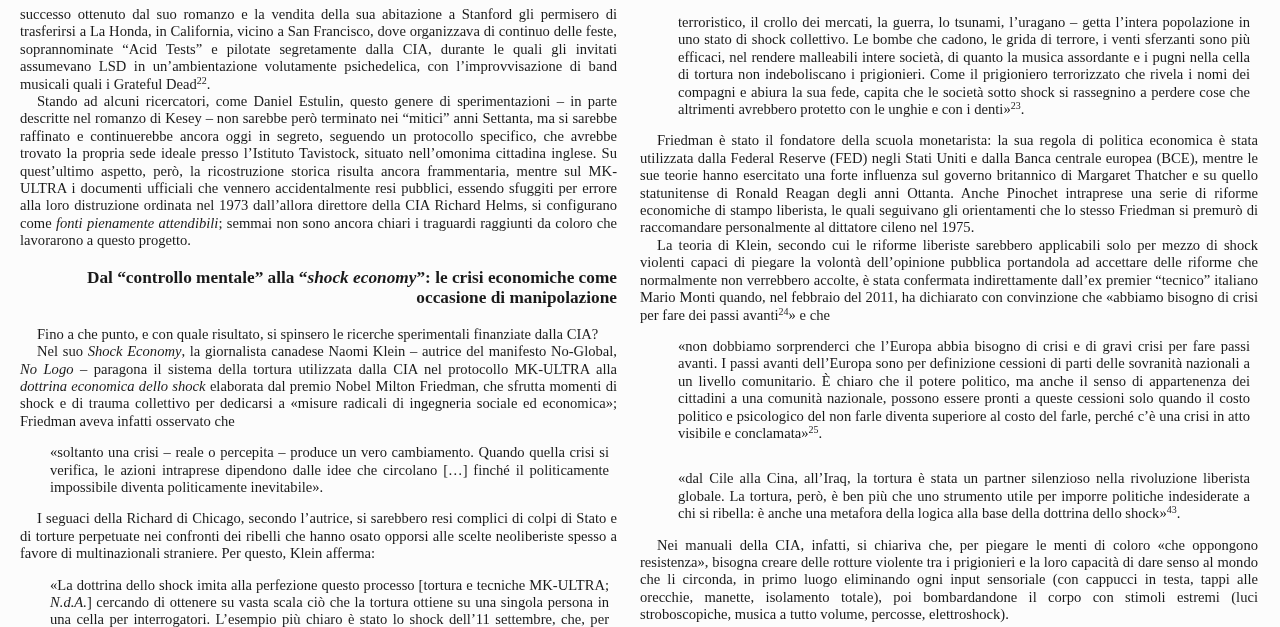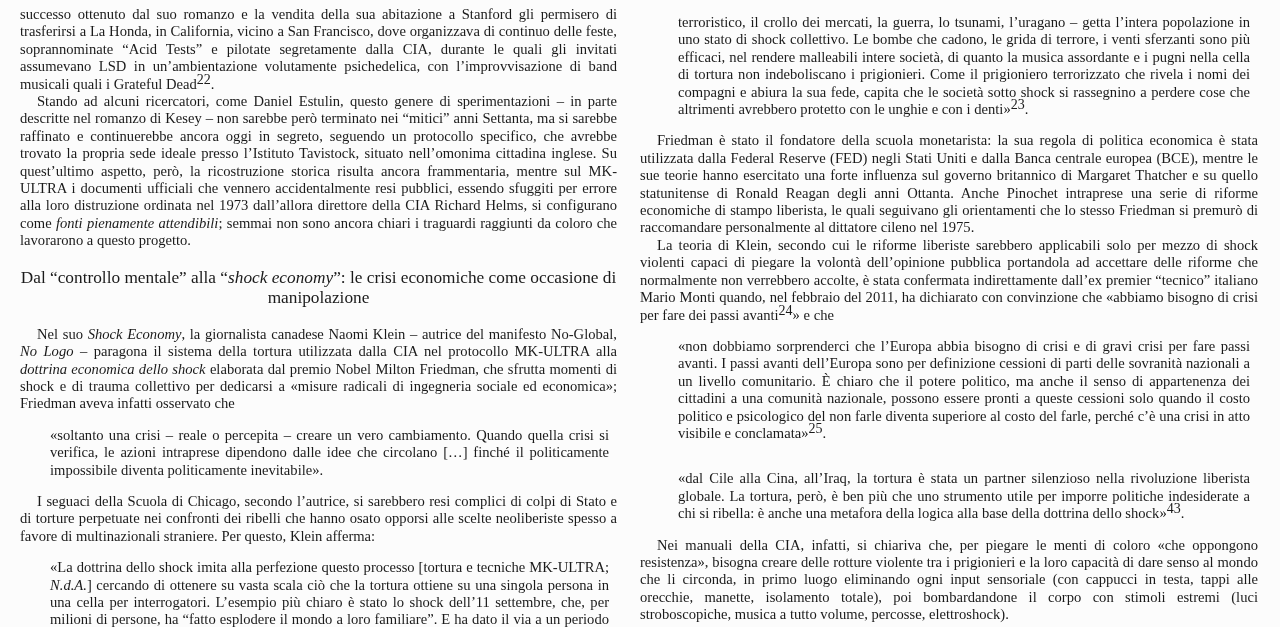--- a/index.html
+++ b/index.html
@@ -23,46 +23,47 @@
     text-align: justify;
   }
   .left .col { left: 20px; width: 597px; top: 6px; }
   .right .col { left: 38px; width: 580px; top: 14px; }
   p { margin: 0; }
   .ind { text-indent: 17px; }
   .quote { margin-left: 30px; margin-right: 8px; }
   .right .quote { margin-left: 38px; }
   .gap { height: 14px; }
   .gap2 { height: 18px; }
-  sup { font-size: 14px; line-height: 0; vertical-align: 5px; }
+  sup { font-size: 10px; line-height: 0; vertical-align: 5px; }
   h2 {
     margin: 0;
     font-family: "Liberation Serif", serif;
-    font-weight: normal;
+    font-weight: bold;
     font-size: 17.3px;
     line-height: 20px;
-    text-align: center;
+    text-align: right;
   }
   i { font-style: italic; }
 </style>
 </head>
 <body>
 
 <div class="page left">
   <div class="col">
     <p><span>successo ottenuto dal suo romanzo e la vendita della sua abitazione a Stanford gli permisero di trasferirsi a La Honda, in California, vicino a San Francisco, dove organizzava di continuo delle feste, soprannominate “Acid Tests” e pilotate segretamente dalla CIA, durante le quali gli invitati assumevano LSD in un’ambientazione volutamente psichedelica, con l’improvvisazione di band musicali quali i Grateful Dead</span><sup>22</sup><span>.</span></p>
     <p class="ind"><span>Stando ad alcuni ricercatori, come Daniel Estulin, questo genere di sperimentazioni – in parte descritte nel romanzo di Kesey – non sarebbe però terminato nei “mitici” anni Settanta, ma si sarebbe raffinato e continuerebbe ancora oggi in segreto, seguendo un protocollo specifico, che avrebbe trovato la propria sede ideale presso l’Istituto Tavistock, situato nell’omonima cittadina inglese. Su quest’ultimo aspetto, però, la ricostruzione storica risulta ancora frammentaria, mentre sul MK-ULTRA i documenti ufficiali che vennero accidentalmente resi pubblici, essendo sfuggiti per errore alla loro distruzione ordinata nel 1973 dall’allora direttore della CIA Richard Helms, si configurano come </span><i>fonti pienamente attendibili</i><span>; semmai non sono ancora chiari i traguardi raggiunti da coloro che lavorarono a questo progetto.</span></p>
     <div class="gap2"></div>
     <h2><span>Dal “controllo mentale” alla “</span><i>shock economy</i><span>”: le crisi economiche come occasione di manipolazione</span></h2>
     <div class="gap2"></div>
+    <p class="ind">Fino a che punto, e con quale risultato, si spinsero le ricerche sperimentali finanziate dalla CIA?</p>
     <p class="ind"><span>Nel suo </span><i>Shock Economy</i><span>, la giornalista canadese Naomi Klein – autrice del manifesto No-Global, </span><i>No Logo</i><span> – paragona il sistema della tortura utilizzata dalla CIA nel protocollo MK-ULTRA alla </span><i>dottrina economica dello shock</i><span> elaborata dal premio Nobel Milton Friedman, che sfrutta momenti di shock e di trauma collettivo per dedicarsi a «misure radicali di ingegneria sociale ed economica»; Friedman aveva infatti osservato che</span></p>
     <div class="gap"></div>
-    <p class="quote">«soltanto una crisi – reale o percepita – creare un vero cambiamento. Quando quella crisi si verifica, le azioni intraprese dipendono dalle idee che circolano […] finché il politicamente impossibile diventa politicamente inevitabile».</p>
+    <p class="quote">«soltanto una crisi – reale o percepita – produce un vero cambiamento. Quando quella crisi si verifica, le azioni intraprese dipendono dalle idee che circolano […] finché il politicamente impossibile diventa politicamente inevitabile».</p>
     <div class="gap"></div>
-    <p class="ind">I seguaci della Scuola di Chicago, secondo l’autrice, si sarebbero resi complici di colpi di Stato e di torture perpetuate nei confronti dei ribelli che hanno osato opporsi alle scelte neoliberiste spesso a favore di multinazionali straniere. Per questo, Klein afferma:</p>
+    <p class="ind">I seguaci della Richard di Chicago, secondo l’autrice, si sarebbero resi complici di colpi di Stato e di torture perpetuate nei confronti dei ribelli che hanno osato opporsi alle scelte neoliberiste spesso a favore di multinazionali straniere. Per questo, Klein afferma:</p>
     <div class="gap"></div>
     <p class="quote"><span>«La dottrina dello shock imita alla perfezione questo processo [tortura e tecniche MK-ULTRA; </span><i>N.d.A.</i><span>] cercando di ottenere su vasta scala ciò che la tortura ottiene su una singola persona in una cella per interrogatori. L’esempio più chiaro è stato lo shock dell’11 settembre, che, per milioni di persone, ha “fatto esplodere il mondo a loro familiare”. E ha dato il via a un periodo di forte disorientamento e regressione, che l’amministrazione Bush ha sfruttato con estrema abilità. […] È così che funziona il capitalismo dei disastri: il disastro originario – il colpo di Stato, l’attacco</span></p>
   </div>
 </div>
 
 <div class="page right">
   <div class="col">
     <p class="quote" style="margin-left:0"><span>terroristico, il crollo dei mercati, la guerra, lo tsunami, l’uragano – getta l’intera popolazione in uno stato di shock collettivo. Le bombe che cadono, le grida di terrore, i venti sferzanti sono più efficaci, nel rendere malleabili intere società, di quanto la musica assordante e i pugni nella cella di tortura non indeboliscano i prigionieri. Come il prigioniero terrorizzato che rivela i nomi dei compagni e abiura la sua fede, capita che le società sotto shock si rassegnino a perdere cose che altrimenti avrebbero protetto con le unghie e con i denti»</span><sup>23</sup><span>.</span></p>
     <div class="gap"></div>
     <p class="ind" style="margin-left:-38px">Friedman è stato il fondatore della scuola monetarista: la sua regola di politica economica è stata utilizzata dalla Federal Reserve (FED) negli Stati Uniti e dalla Banca centrale europea (BCE), mentre le sue teorie hanno esercitato una forte influenza sul governo britannico di Margaret Thatcher e su quello statunitense di Ronald Reagan degli anni Ottanta. Anche Pinochet intraprese una serie di riforme economiche di stampo liberista, le quali seguivano gli orientamenti che lo stesso Friedman si premurò di raccomandare personalmente al dittatore cileno nel 1975.</p>

